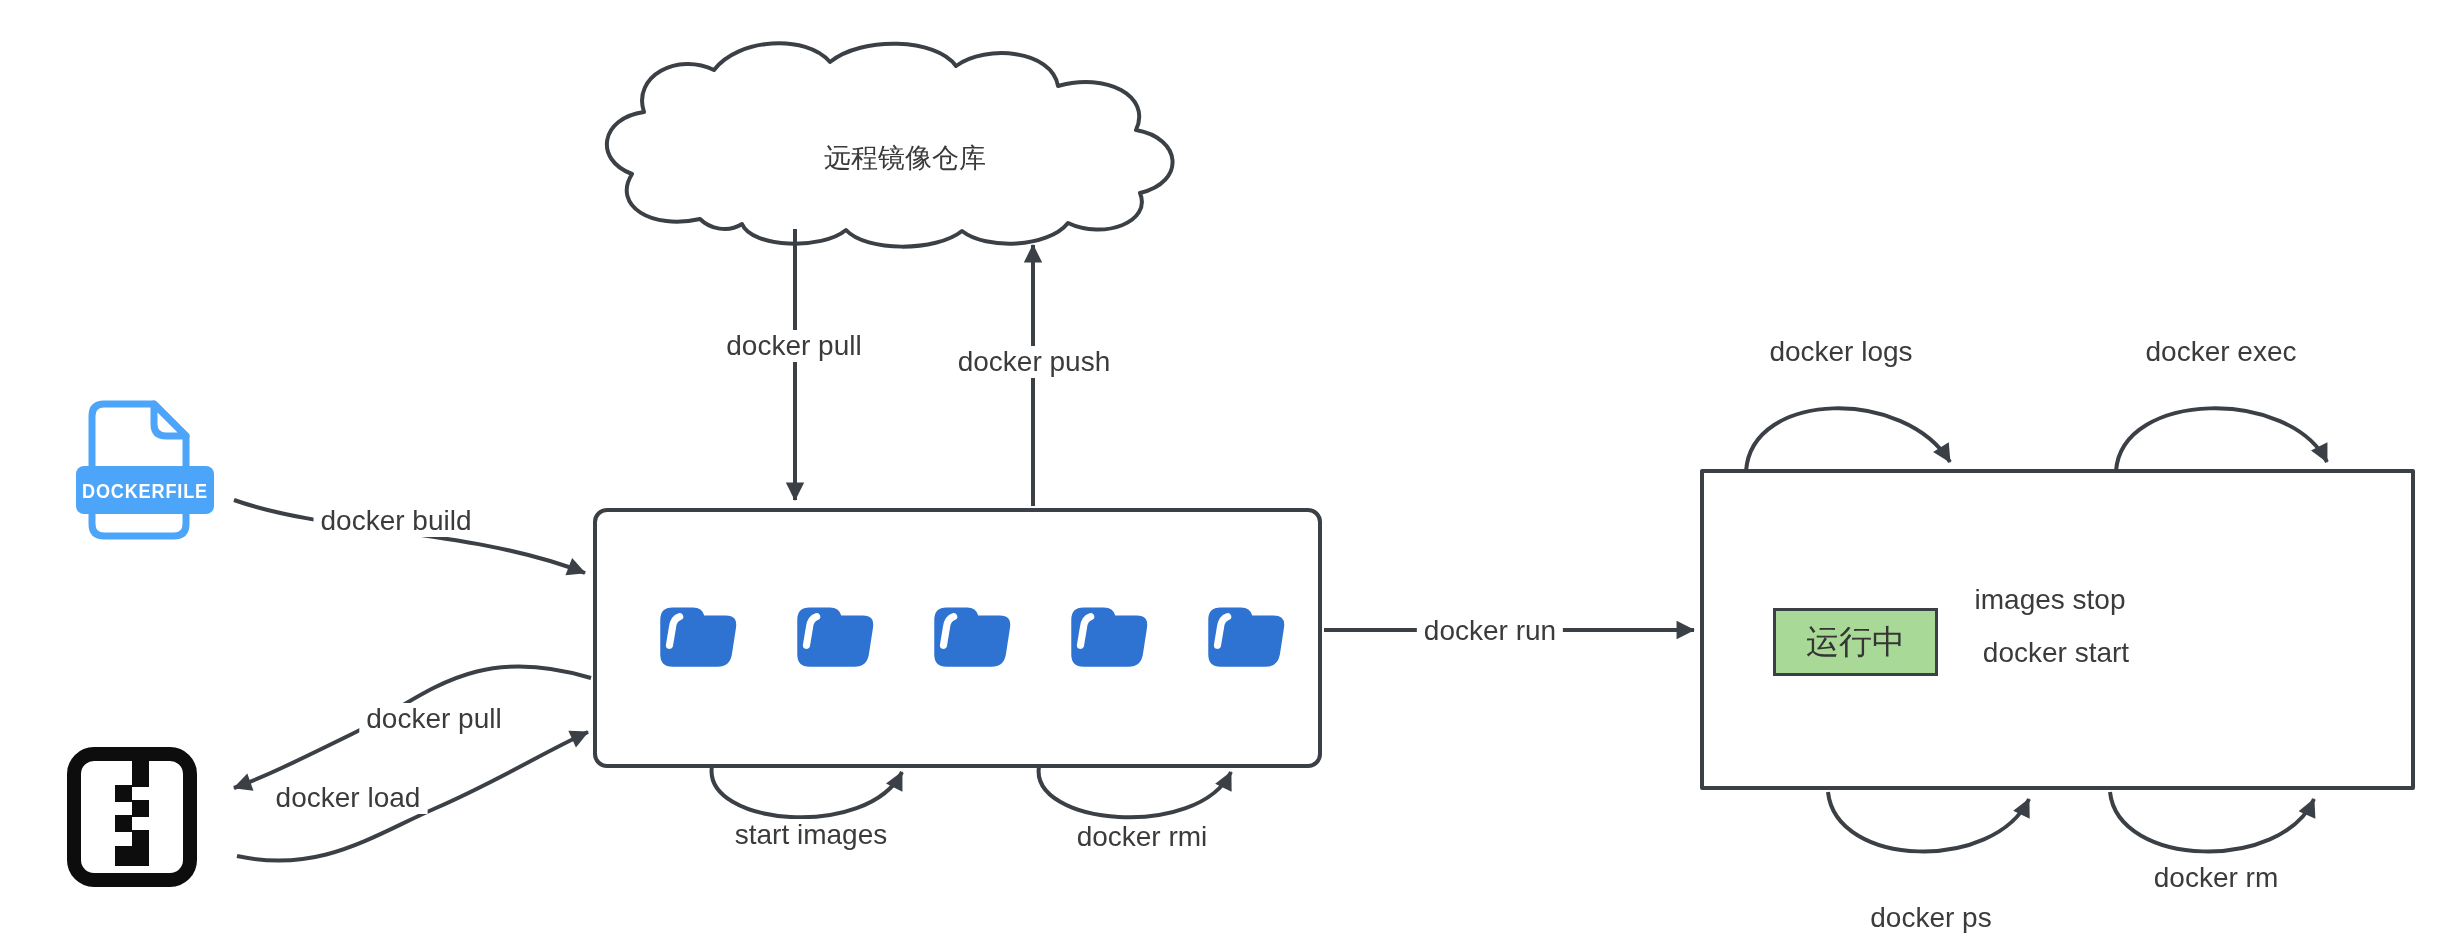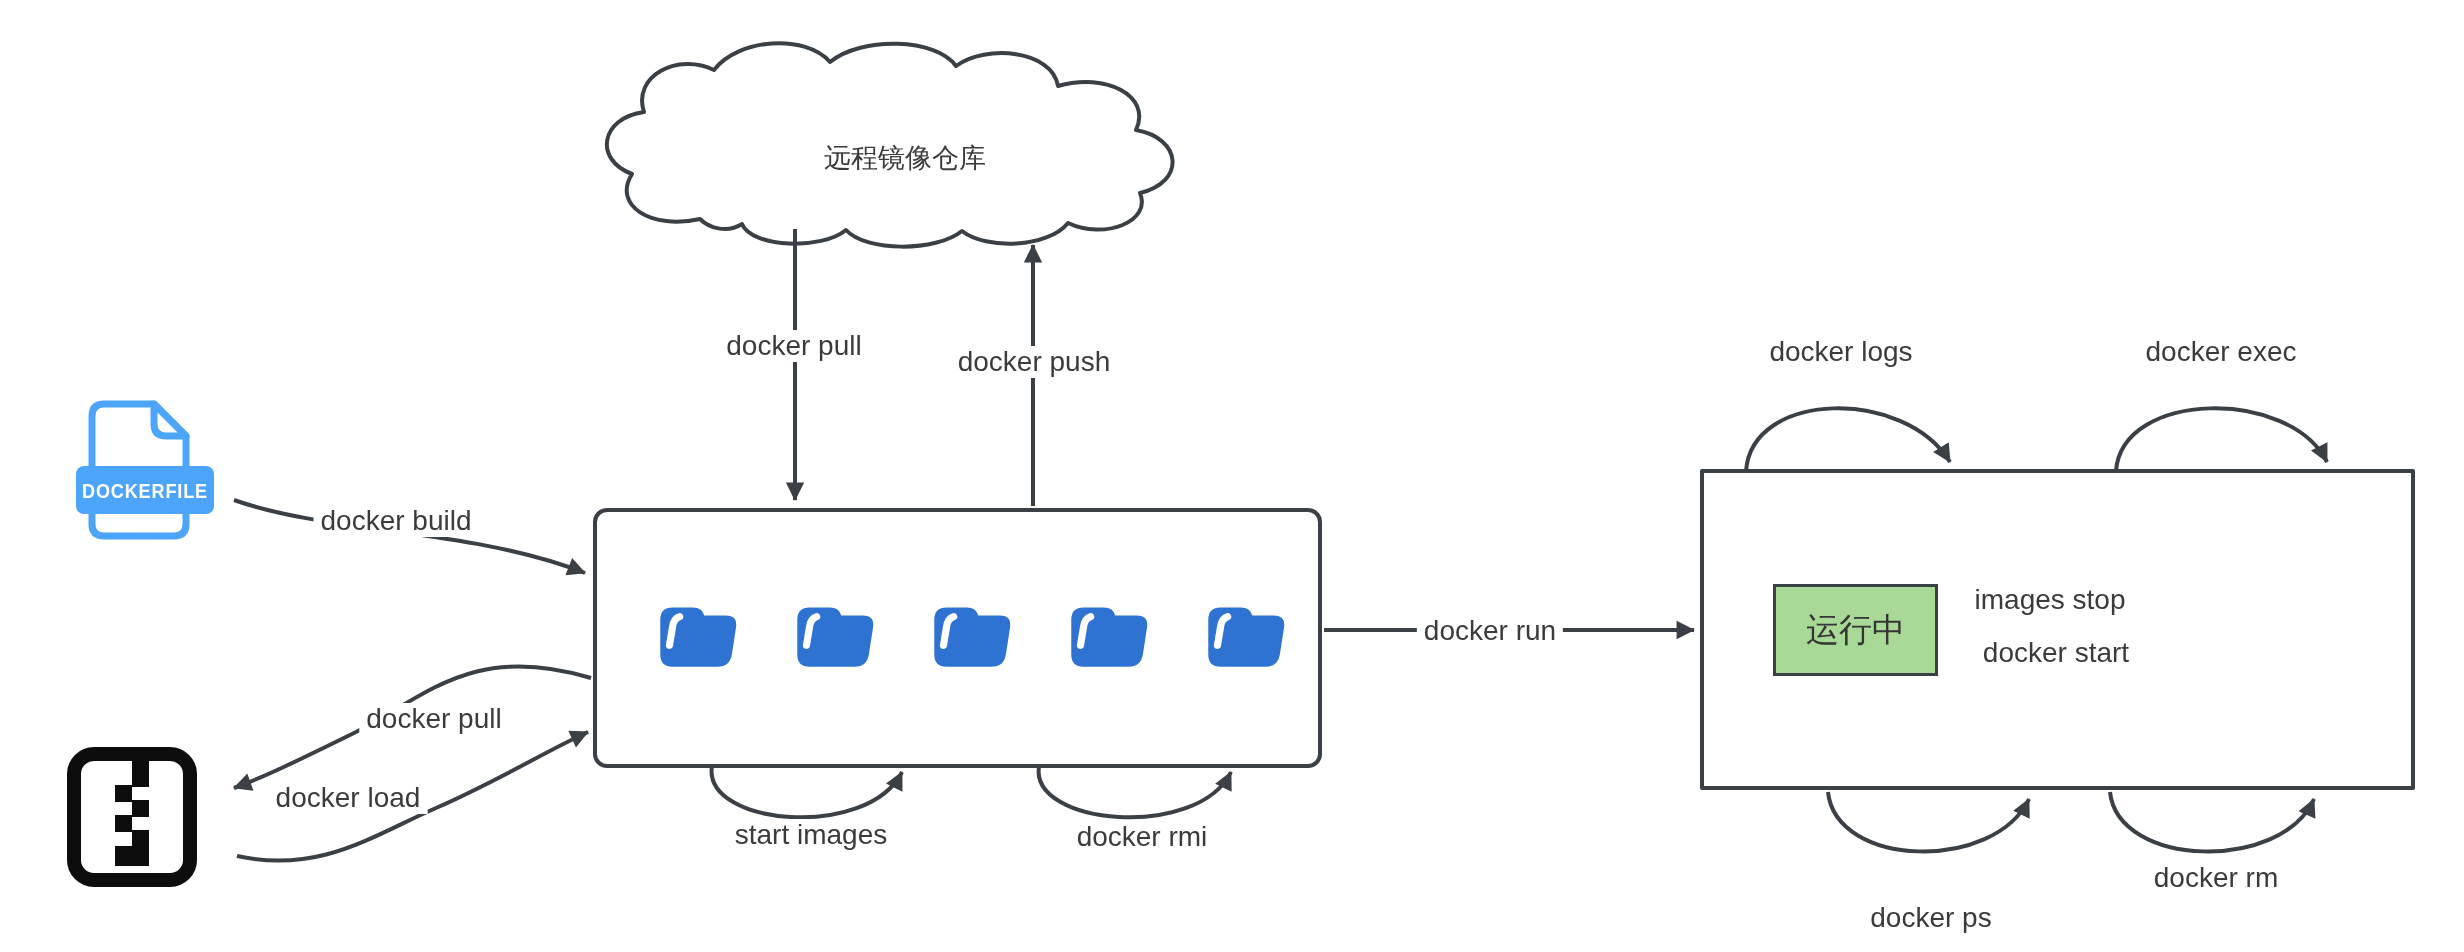--- a/index.html
+++ b/index.html
@@ -22,21 +22,21 @@
   .ah{fill:var(--stroke);}
   .box{position:absolute;background:#fff;border:4px solid var(--stroke);box-sizing:border-box;z-index:2;}
   #images-box{left:593px;top:508px;width:729px;height:260px;border-radius:14px;}
   #container-box{left:1700px;top:469px;width:715px;height:321px;border-radius:2px;}
   #folder-row{position:absolute;left:648px;top:594px;width:638px;height:78px;
     display:flex;justify-content:space-between;align-items:center;z-index:3;}
   .state{
     position:absolute;z-index:3;display:flex;align-items:center;justify-content:center;
     border:3px solid var(--stroke);box-sizing:border-box;font-size:33px;color:#353535;
   }
-  #state-running{left:1773px;top:584px;width:165px;height:92px;background:var(--running-green);}
+  #state-running{left:1773px;top:608px;width:165px;height:68px;background:var(--running-green);}
   #state-stopped{left:2167px;top:584px;width:166px;height:92px;background:var(--stopped-red);}
   .lbl{
     position:absolute;z-index:4;transform:translate(-50%,-50%);
     background:#fff;padding:0 7px;font-size:28px;white-space:nowrap;color:var(--label-text);
   }
   .lbl-cn{
     position:absolute;z-index:4;transform:translate(-50%,-50%);
     font-size:27px;white-space:nowrap;color:var(--label-text);background:transparent;
   }
   .icon{position:absolute;z-index:3;line-height:0;}

